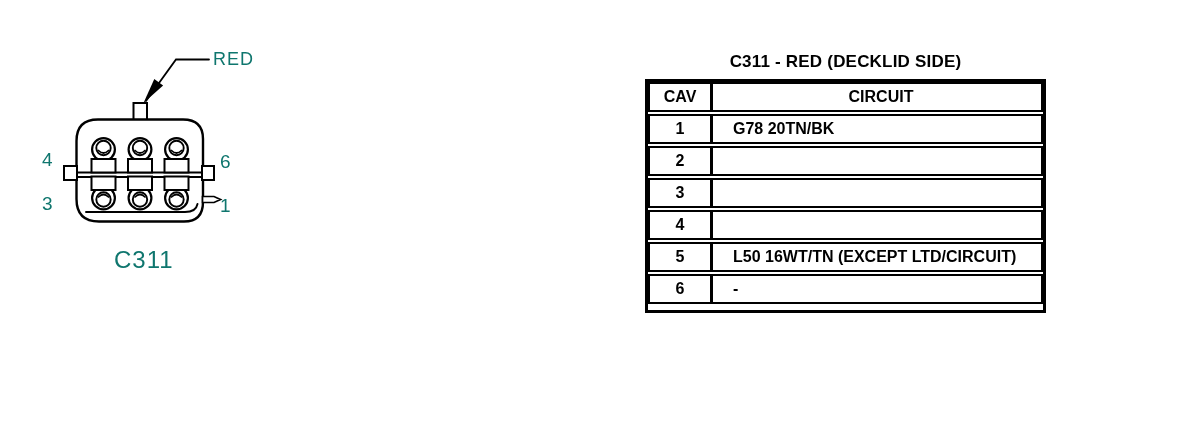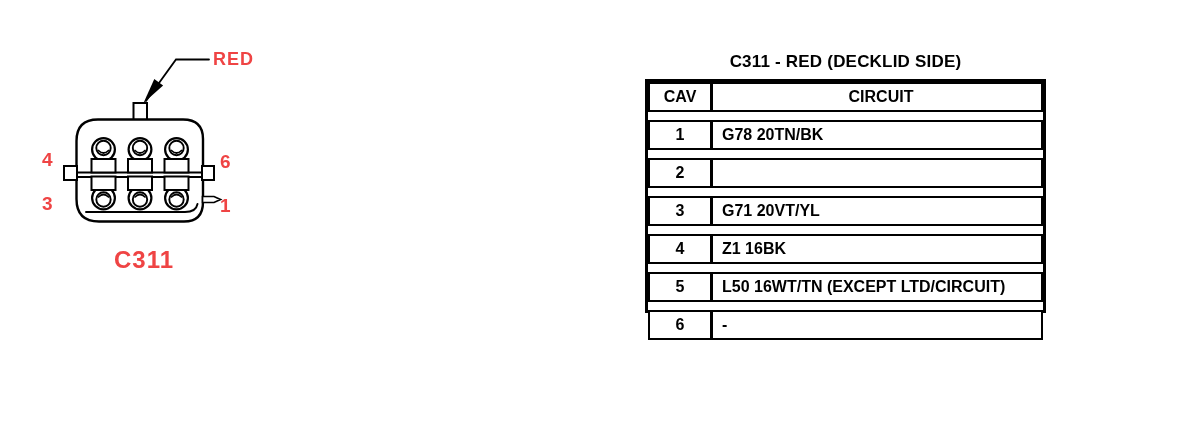--- a/index.html
+++ b/index.html
@@ -2,50 +2,50 @@
 <html><head>
 <meta charset="utf-8">
 <style>
   html,body { margin:0; padding:0; background:#ffffff; }
   .stage {
     position:relative; width:1200px; height:428px;
     background:#ffffff; color:#000;
     font-family:"Liberation Sans", sans-serif;
     overflow:hidden;
   }
-  .lbl { position:absolute; font-weight:bold; color:#ef4444; line-height:1; white-space:nowrap; }
+  .lbl { position:absolute; font-weight:normal; color:#0f766e; line-height:1; white-space:nowrap; }
   .red-label  { left:213px; top:50px;  font-size:18px; letter-spacing:1px; }
   .c311-label { left:114px; top:248px; font-size:24px; letter-spacing:1px; }
   .pin-tl { left:42px;  top:150px; font-size:19px; }
   .pin-bl { left:42px;  top:194px; font-size:19px; }
   .pin-tr { left:220px; top:152px; font-size:19px; }
   .pin-br { left:220px; top:196px; font-size:19px; }
   .connector-svg { position:absolute; left:0; top:0; }
 
   .table-title {
     position:absolute; left:645px; top:52px; width:401px;
     text-align:center; font-size:17px; font-weight:bold; letter-spacing:0.2px;
   }
   .ptable {
     position:absolute; left:645px; top:79px; width:401px; height:234px;
     box-sizing:border-box; border:3px solid #000;
-    display:flex; flex-direction:column; gap:8px; background:#fff;
+    display:flex; flex-direction:column; gap:2px; background:#fff;
   }
   .trow {
     display:flex; flex:0 0 auto; height:30px;
     box-sizing:border-box; border:2px solid #000; background:#fff;
   }
   .cell-cav {
     width:63px; box-sizing:border-box; border-right:3px solid #000;
     display:flex; align-items:center; justify-content:center;
     font-size:16px; font-weight:bold;
   }
   .cell-circuit {
     flex:1; display:flex; align-items:center;
-    padding-left:9px; font-size:16px; font-weight:bold; white-space:nowrap;
+    padding-left:20px; font-size:16px; font-weight:bold; white-space:nowrap;
   }
   .cell-circuit.hdr { justify-content:center; padding-left:8px; }
 </style>
 </head>
 <body>
 
 <div class="stage">
 
   <svg class="connector-svg" width="280" height="300" viewBox="0 0 280 300">
     <g stroke="#000" fill="none" stroke-linecap="round">
@@ -117,25 +117,23 @@
     </div>
     <div class="trow">
       <div class="cell-cav">1</div>
       <div class="cell-circuit">G78 20TN/BK</div>
     </div>
     <div class="trow">
       <div class="cell-cav">2</div>
     </div>
     <div class="trow">
       <div class="cell-cav">3</div>
-      <div class="cell-circuit">G71 20VT/YL</div>
     </div>
     <div class="trow">
       <div class="cell-cav">4</div>
-      <div class="cell-circuit">Z1 16BK</div>
     </div>
     <div class="trow">
       <div class="cell-cav">5</div>
       <div class="cell-circuit">L50 16WT/TN (EXCEPT LTD/CIRCUIT)</div>
     </div>
     <div class="trow">
       <div class="cell-cav">6</div>
       <div class="cell-circuit">-</div>
     </div>
   </div>

